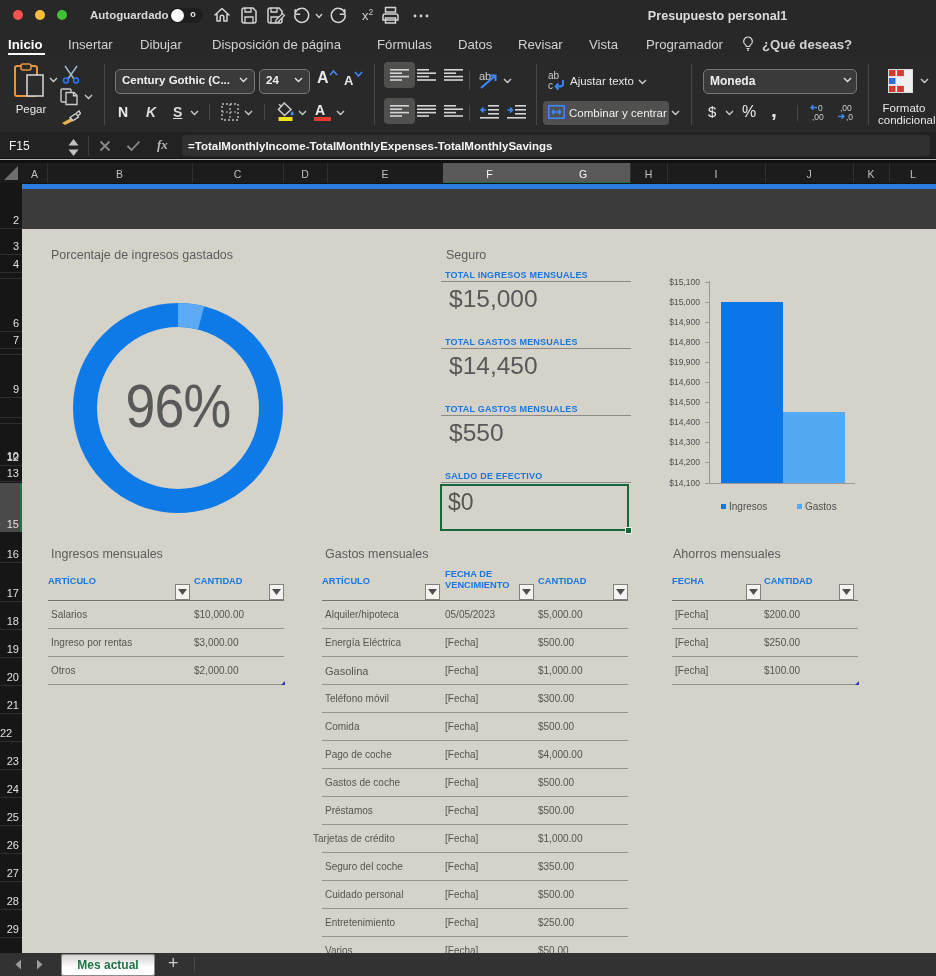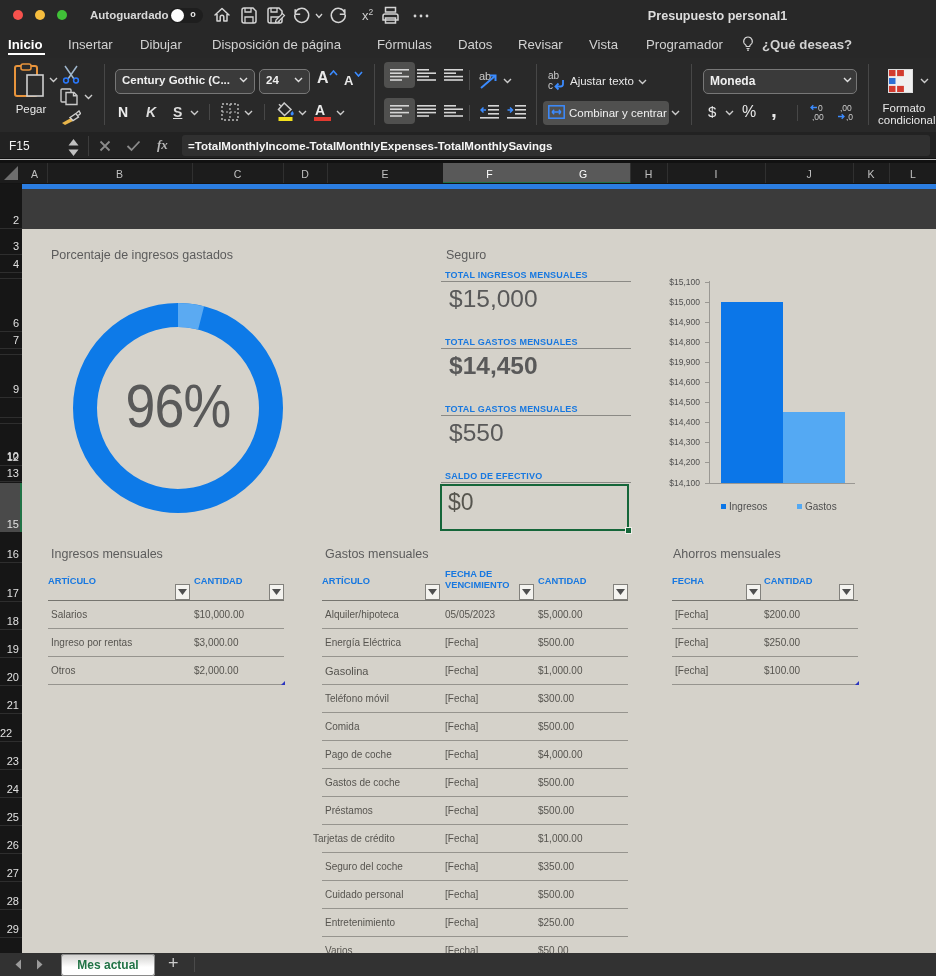--- a/index.html
+++ b/index.html
@@ -374,21 +374,21 @@
 <path d="M107 14 A93 93 0 0 1 130.13 16.92" fill="none" stroke="#5baaf2" stroke-width="24" transform="translate(0,107) translate(0,-107)"></path>
 </svg>
 <div class="a" style="left:97.5px;top:371px;width:160px;text-align:center;font-size:61px;color:#595959;letter-spacing:-1px;transform:scaleX(.88);transform-origin:center;">96%</div>
 <div class="a" style="left:51px;top:248px;font-size:12.5px;color:#5c5c5c;">Porcentaje de ingresos gastados</div>
 <div class="a" style="left:446px;top:248px;font-size:12.5px;color:#5c5c5c;">Seguro</div>
 <div class="a" style="left:445px;top:270px;font-size:9px;font-weight:700;color:#1878e0;letter-spacing:0.2px;">TOTAL INGRESOS MENSUALES</div>
 <div class="a" style="left:441px;top:281px;width:190px;height:1px;background:#8b8a85;"></div>
 <div class="a" style="left:449px;top:285px;font-size:24.5px;color:#595959;">$15,000</div>
 <div class="a" style="left:445px;top:337px;font-size:9px;font-weight:700;color:#1878e0;letter-spacing:0.2px;">TOTAL GASTOS MENSUALES</div>
 <div class="a" style="left:441px;top:348px;width:190px;height:1px;background:#8b8a85;"></div>
-<div class="a" style="left:449px;top:352px;font-size:24.5px;color:#595959;font-weight:bold;">$14,450</div>
+<div class="a" style="left:449px;top:352px;font-size:24.5px;color:#595959;">$14,450</div>
 <div class="a" style="left:445px;top:404px;font-size:9px;font-weight:700;color:#1878e0;letter-spacing:0.2px;">TOTAL GASTOS MENSUALES</div>
 <div class="a" style="left:441px;top:415px;width:190px;height:1px;background:#8b8a85;"></div>
 <div class="a" style="left:449px;top:419px;font-size:24.5px;color:#595959;">$550</div>
 <div class="a" style="left:445px;top:471px;font-size:9px;font-weight:700;color:#1878e0;letter-spacing:0.2px;">SALDO DE EFECTIVO</div>
 <div class="a" style="left:441px;top:481.5px;width:190px;height:1px;background:#8b8a85;"></div>
 <div class="a" style="left:440px;top:484px;width:189px;height:47px;border:2.5px solid #156639;box-sizing:border-box;"></div>
 <div class="a" style="left:448px;top:489px;font-size:23px;color:#57564f;">$0</div>
 <div class="a" style="left:625px;top:527px;width:7px;height:7px;background:#156639;border:1.5px solid #f0efe9;box-sizing:border-box;"></div>
 <div class="a" style="left:640px;top:276.5px;width:60px;text-align:right;font-size:8.5px;color:#4f4f4f;">$15,100</div>
 <div class="a" style="left:705px;top:281.5px;width:5px;height:1px;background:#9a9893;"></div>

